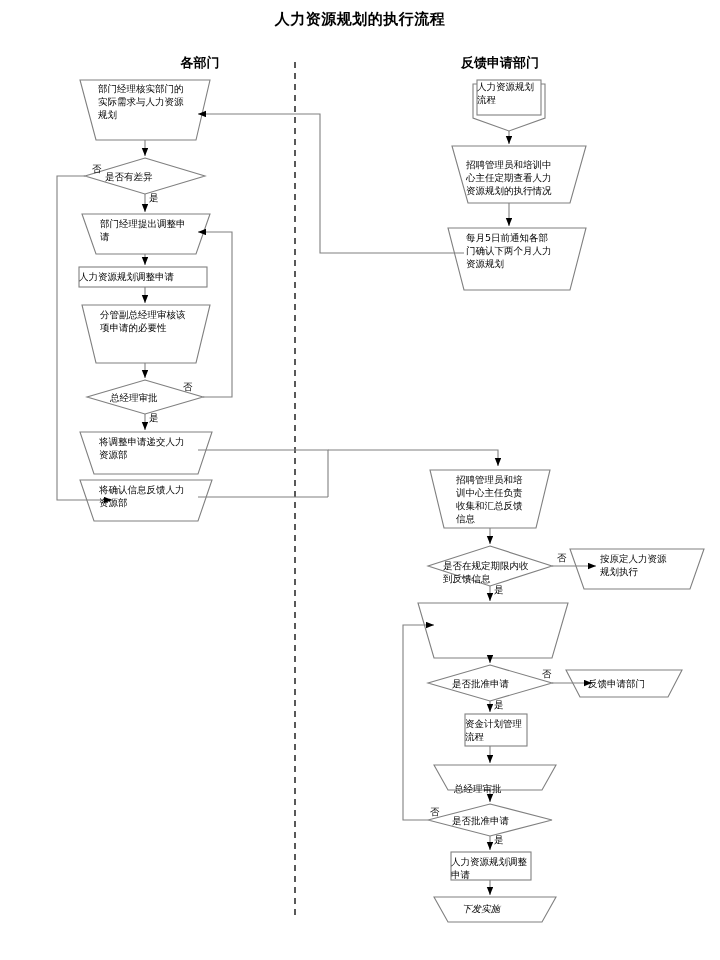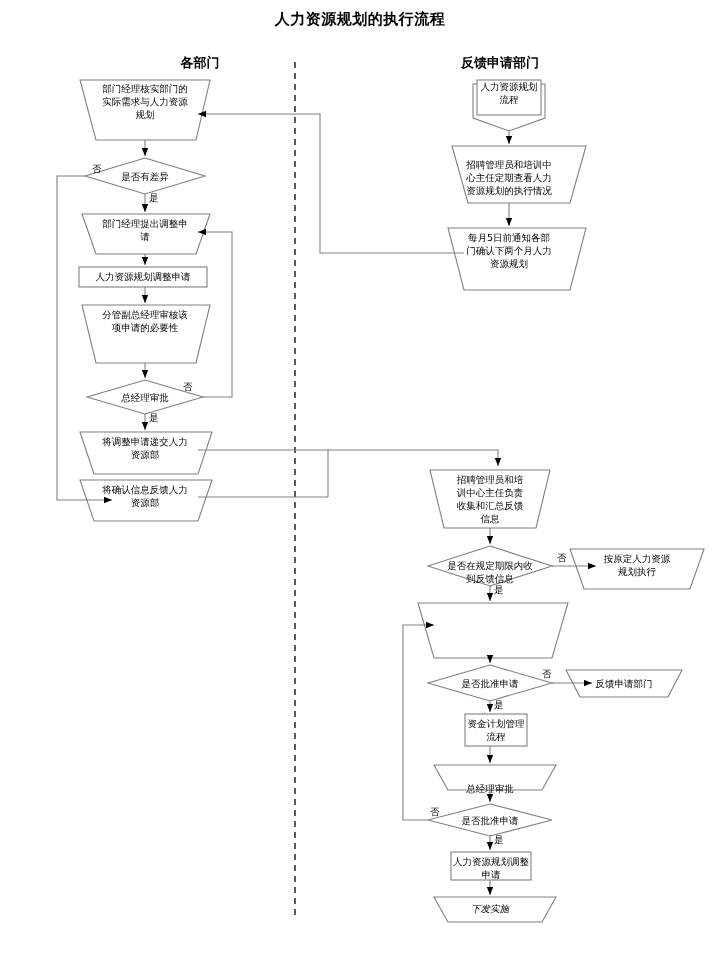--- a/index.html
+++ b/index.html
@@ -10,21 +10,21 @@
   #svglayer{position:absolute;left:0;top:0;width:720px;height:960px;}
 
   .title{position:absolute;left:0;top:10px;width:720px;text-align:center;
          font-size:15px;font-weight:bold;letter-spacing:0.5px;}
   .colhead{position:absolute;font-size:13px;font-weight:bold;
            text-align:center;}
   #head-left{left:120px;top:54px;width:160px;}
   #head-right{left:400px;top:54px;width:200px;}
 
   
-  .ntext{position:absolute;text-align:center;font-size:9.5px;line-height:13px;
+  .ntext{position:absolute;text-align:left;font-size:9.5px;line-height:13px;
          letter-spacing:0px;pointer-events:auto;}
   .lbl{position:absolute;font-size:9.5px;line-height:11px;}
 </style>
 </head>
 <body>
 
 <div id="stage">
 
   <div class="title">人力资源规划的执行流程</div>
   <div class="colhead" id="head-left">各部门</div>

